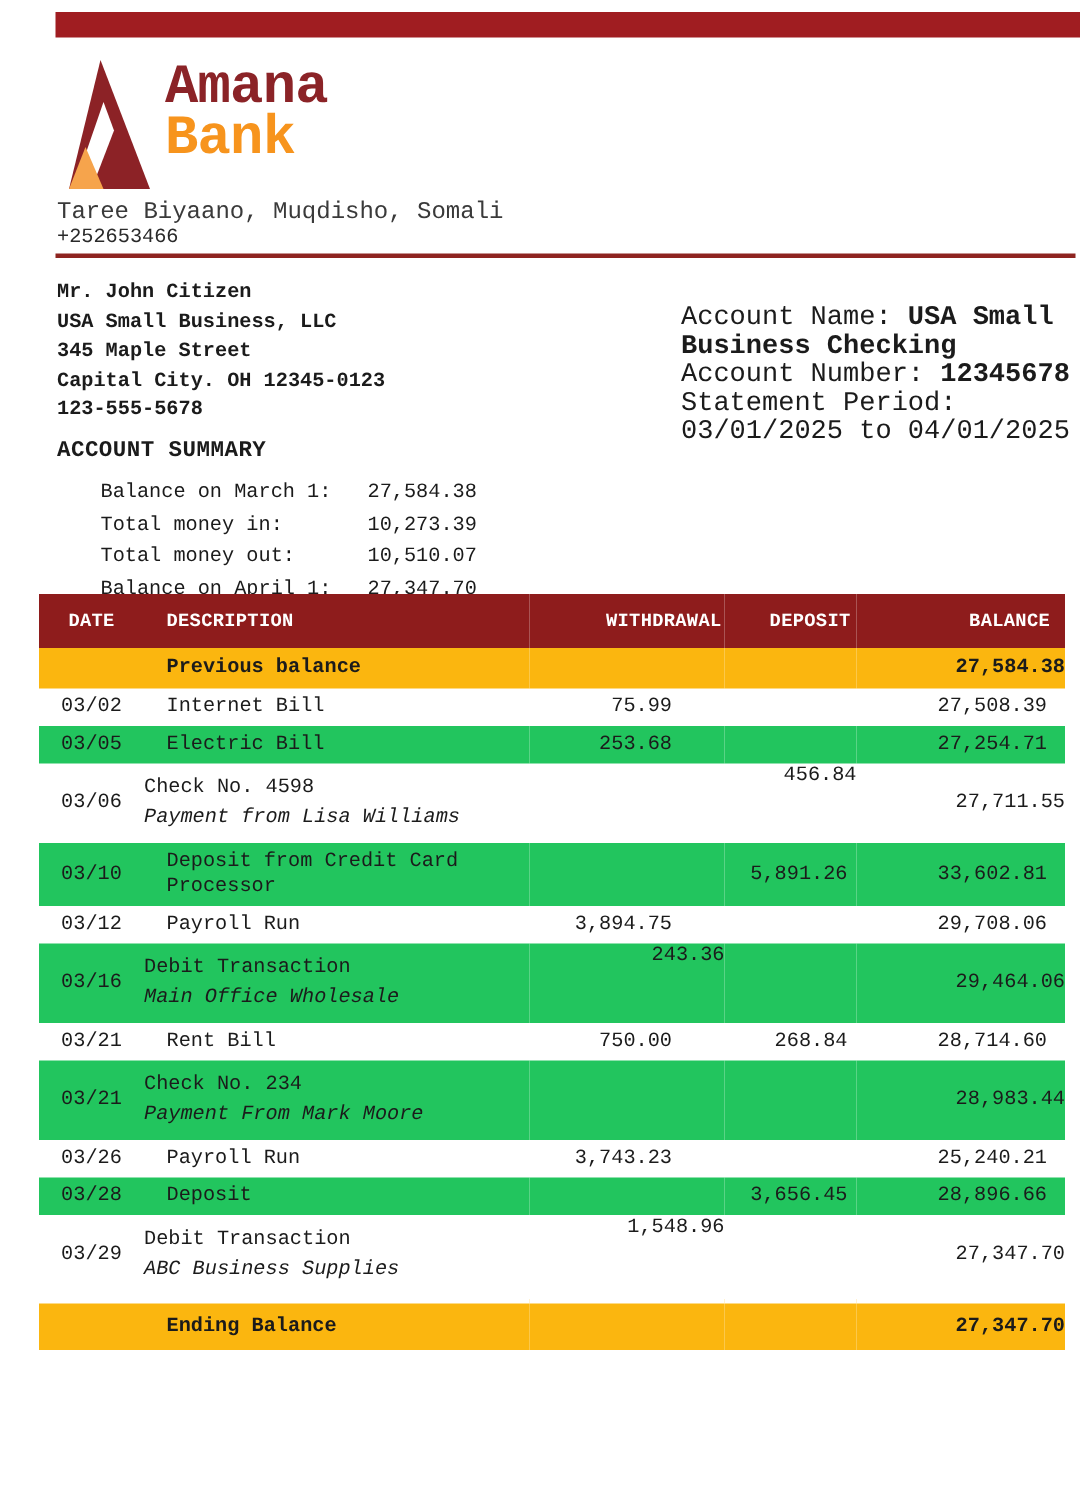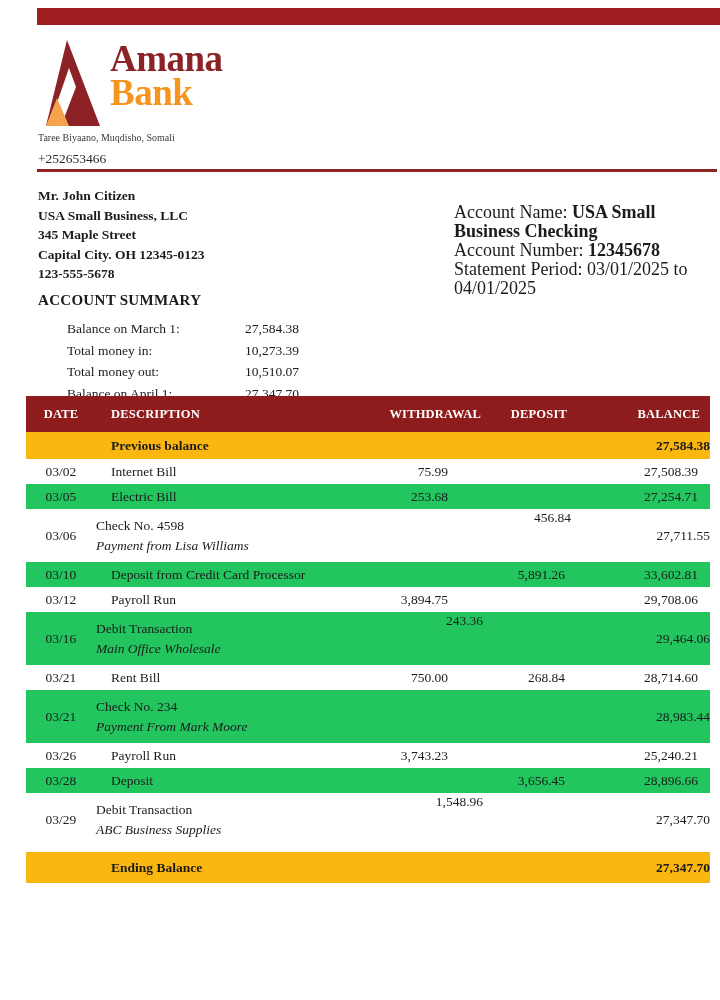--- a/index.html
+++ b/index.html
@@ -3,38 +3,38 @@
 <meta charset="utf-8">
 <style>
   * { margin: 0; padding: 0; box-sizing: border-box; }
   html, body { background: #ffffff; }
   .page {
     position: relative;
     width: 720px;
     height: 964px;
     margin: 0 auto;
     background: #ffffff;
-    font-family: Liberation Serif, serif;
+    font-family: Liberation Mono, monospace;
     color: #1b1b1b;
     overflow: hidden;
   }
 
   
   .top-bar   { position: absolute; left: 37px; top: 8px;  width: 683px; height: 17px; background: #a01d21; }
   .bottom-gray-line { position: absolute; left: 0; top: 991px; width: 720px; height: 2px; background: #d8d8d8; }
   .bottom-bar { position: absolute; left: 100px; top: 984px; width: 620px; height: 16px; background: #2b3a92; }
 
   
   .logo { position: absolute; left: 46px; top: 40px; display: flex; align-items: flex-start; }
   .logo-mark { width: 54px; height: 86px; }
   .logo-text { margin-left: 10px; line-height: 0.93; padding-top: 2px; }
   .logo-text .l1 { font-size: 37px; font-weight: bold; color: #8b2327; letter-spacing: -0.5px; }
   .logo-text .l2 { font-size: 37px; font-weight: bold; color: #f7941d; letter-spacing: -0.5px; }
 
-  .bank-address { position: absolute; left: 38px; top: 132px; font-size: 10px; color: #3a3a3a; }
+  .bank-address { position: absolute; left: 38px; top: 132px; font-size: 16px; color: #3a3a3a; }
   .bank-phone   { position: absolute; left: 38px; top: 151px; font-size: 13.5px; color: #2a2a2a; }
   .rule { position: absolute; left: 37px; top: 169px; width: 680px; height: 3px; background: #8e2420; }
 
   
   .customer { position: absolute; left: 38px; top: 186px; font-size: 13.5px; font-weight: bold; line-height: 19.5px; }
   .account-info { position: absolute; left: 454px; top: 203px; font-size: 18px; line-height: 19px; }
   .account-info .val { font-weight: bold; }
 
   
   .summary-title { position: absolute; left: 38px; top: 292px; font-size: 15px; font-weight: bold; letter-spacing: 0.3px; }

